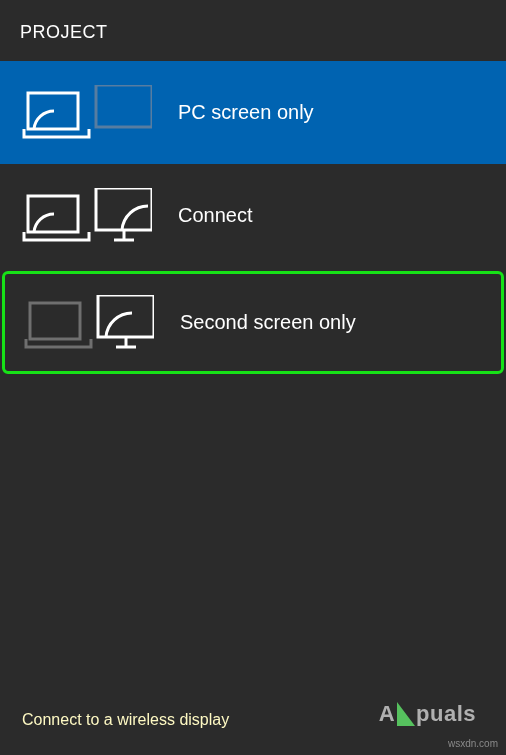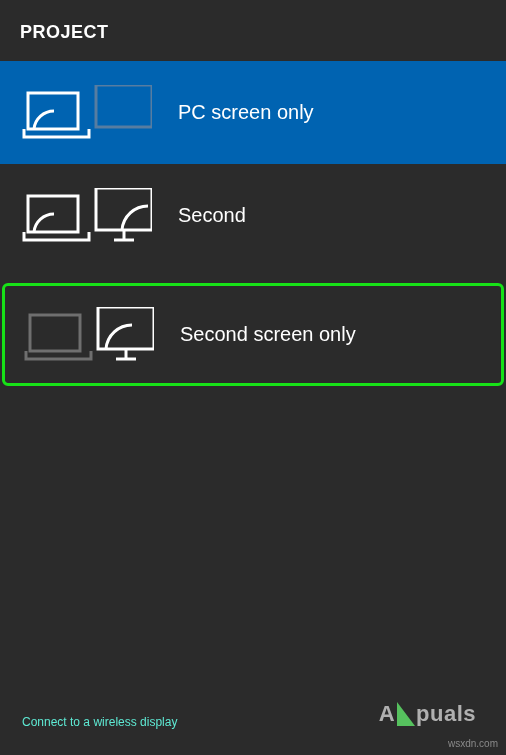--- a/index.html
+++ b/index.html
@@ -14,63 +14,63 @@
       font-family: 'Segoe UI', Tahoma, sans-serif;
       color: #ffffff;
       position: relative;
       overflow: hidden;
     }
     .header {
       padding: 22px 20px 18px 20px;
     }
     .header-title {
       font-size: 18px;
-      font-weight: 700;
+      font-weight: 400;
       letter-spacing: 0.5px;
     }
     .options {
       display: flex;
       flex-direction: column;
     }
     .option {
       display: flex;
       align-items: center;
       padding: 24px 20px 24px 22px;
       gap: 26px;
       cursor: pointer;
       position: relative;
     }
     .option.selected {
       background: #0063b1;
     }
     .option.highlighted {
       border: 3px solid #17e217;
       border-radius: 6px;
-      margin: 16px 2px;
+      margin: 4px 2px;
       padding: 21px 30px 21px 19px;
     }
     .icon-wrap {
       width: 130px;
       height: 55px;
       display: flex;
       align-items: flex-end;
       justify-content: flex-start;
       flex-shrink: 0;
     }
     .option-label {
       font-size: 20px;
       font-weight: 400;
       color: #ffffff;
     }
     .footer-link {
       position: absolute;
       bottom: 26px;
       left: 22px;
-      color: #5eead4;
-      font-size: 12px;
+      color: #fef9c3;
+      font-size: 16px;
       cursor: pointer;
     }
     .watermark {
       position: absolute;
       bottom: 28px;
       right: 30px;
       font-size: 22px;
       font-weight: 600;
       color: rgba(200,200,200,0.85);
       letter-spacing: 0.5px;
@@ -133,21 +133,21 @@
           <path d="M2 44 L2 52 L67 52 L67 44"></path>
           <path d="M12 44 A 20 20 0 0 1 32 26"></path>
 
           <rect x="74" y="0" width="56" height="42"></rect>
           <path d="M100 42 A 26 26 0 0 1 126 18"></path>
           <line x1="92" y1="52" x2="112" y2="52"></line>
           <line x1="102" y1="42" x2="102" y2="52"></line>
         </g>
       </svg>
     </div>
-    <div class="option-label">Second</div>
+    <div class="option-label">Connect</div>
   </div>
 
   <div class="option highlighted">
     <div class="icon-wrap">
       <svg width="130" height="55" viewBox="0 0 130 55">
 
         <g stroke="#6f6f6f" stroke-width="3" fill="none">
           <rect x="6" y="8" width="50" height="36"></rect>
           <path d="M2 44 L2 52 L67 52 L67 44"></path>
         </g>

